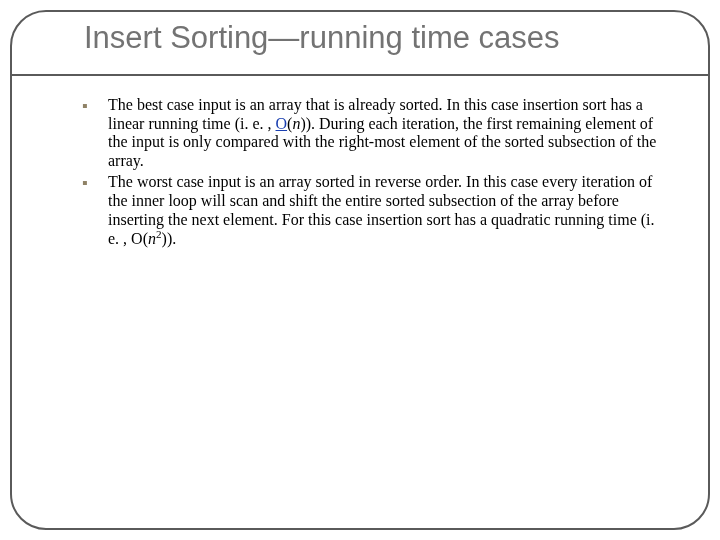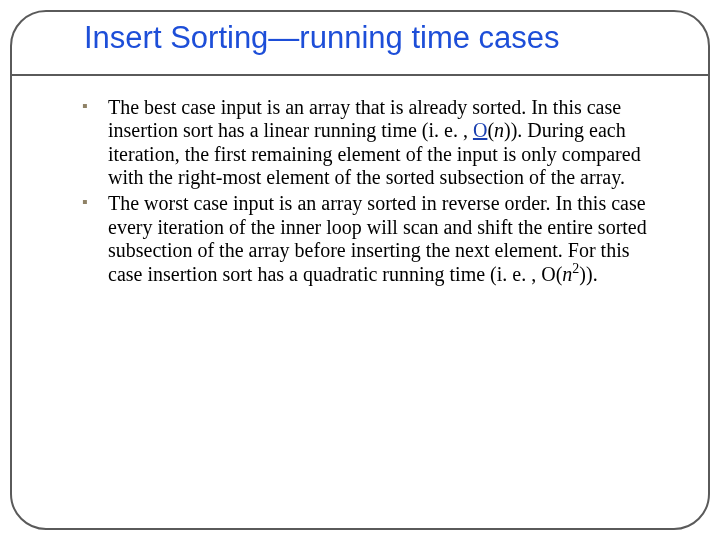--- a/index.html
+++ b/index.html
@@ -20,32 +20,32 @@
     position: relative;
     overflow: hidden;
   }
   .title-wrap {
     padding: 8px 40px 0 72px;
   }
   .title {
     font-family: Arial, "Helvetica Neue", Helvetica, sans-serif;
     font-size: 31px;
     line-height: 1.15;
-    color: #1d4ed8;
+    color: #737373;
     margin: 0;
     font-weight: 400;
   }
   .hr {
     border: none;
     border-top: 2px solid #5a5a5a;
     margin: 18px 0 0 0;
   }
   .body {
     padding: 20px 48px 0 70px;
-    font-size: 20px;
+    font-size: 16px;
     line-height: 1.18;
     color: #000;
   }
   .bullet {
     position: relative;
     padding-left: 26px;
     margin-bottom: 2px;
   }
   .bullet::before {
     content: "▪";

